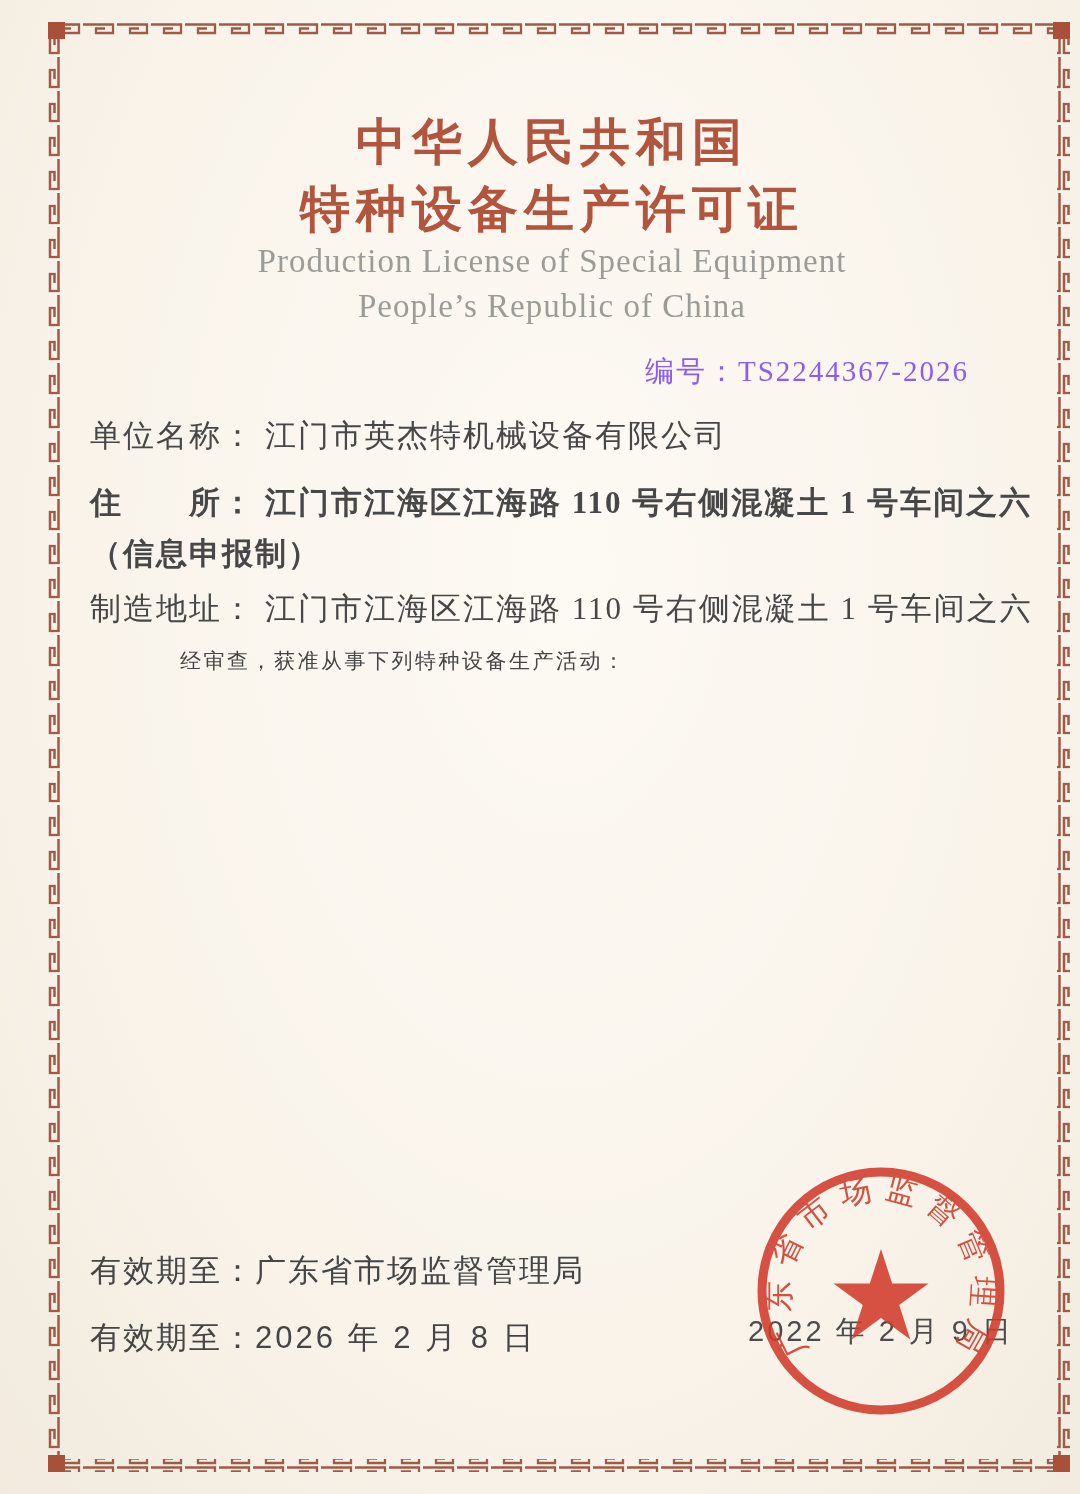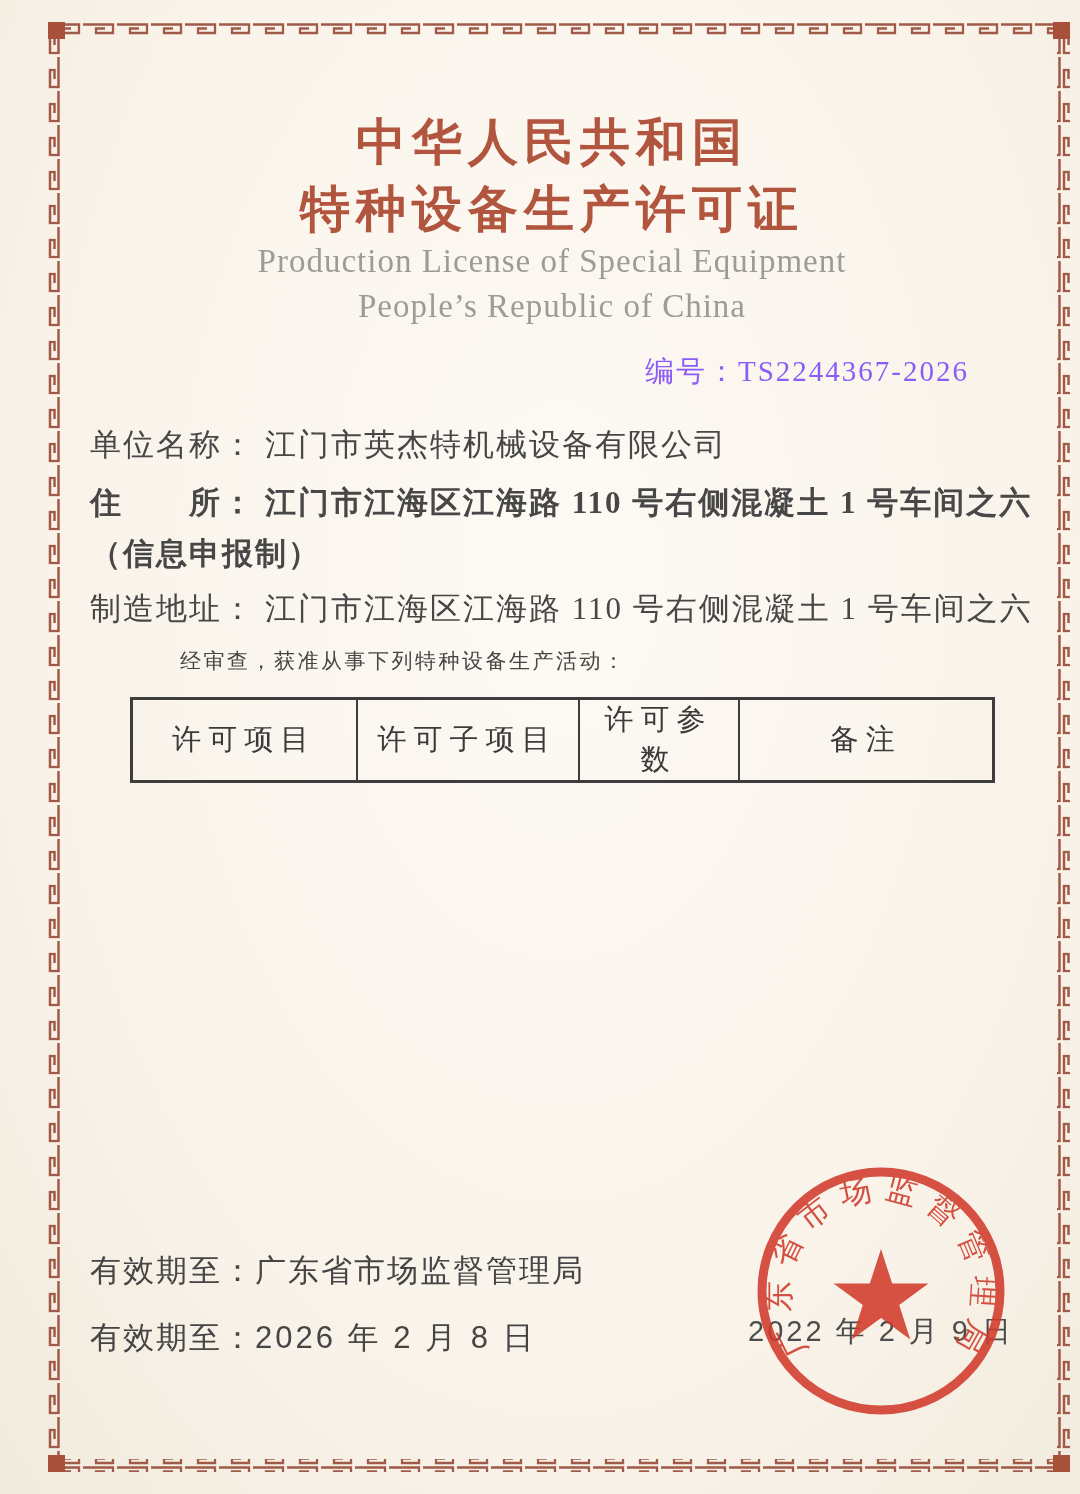--- a/index.html
+++ b/index.html
@@ -58,21 +58,21 @@
 
 <div class="abs title-cn" style="top:117px;">中华人民共和国</div>
 <div class="abs title-cn" style="top:184px;">特种设备生产许可证</div>
 <div class="abs title-en" style="top:245px;">Production License of Special Equipment</div>
 <div class="abs title-en" style="top:290px;">People’s Republic of China</div>
 
 <div class="abs licno" style="left:645px;top:352px;">
   <span>编号：</span><span>TS2244367-2026</span>
 </div>
 
-<div class="abs field" style="left:90px;top:410px;width:960px;margin-top:9px;">
+<div class="abs field" style="left:90px;top:410px;width:960px;">
   <span>单位名称：</span><span class="val">江门市英杰特机械设备有限公司</span>
 </div>
 
 <div class="abs field" style="left:90px;top:477px;width:962px;font-weight:bold;">
   <span>住　　所：</span><span class="val">江门市江海区江海路 110 号右侧混凝土 1 号车间之六（信息申报制）</span>
 </div>
 
 <div class="abs field" style="left:90px;top:583px;width:960px;">
   <span>制造地址：</span><span class="val">江门市江海区江海路 110 号右侧混凝土 1 号车间之六</span>
 </div>
@@ -80,26 +80,20 @@
 <div class="abs stmt" style="left:180px;top:647px;">经审查，获准从事下列特种设备生产活动：</div>
 
 <table class="lic abs" style="left:130px;top:697px;">
   <colgroup>
     <col style="width:225px;">
       <col style="width:222px;">
       <col style="width:160px;">
       <col style="width:255px;">
   </colgroup>
   <tbody>
-      <tr>
-    <th>许可项目</th>
-    <th>许可子项目</th>
-    <th>许可参数</th>
-    <th>备注</th>
-  </tr>
 </tbody>
   </table>
 
 <div class="abs footer-line" style="left:90px;top:1250px;">
   <span>有效期至：</span><span class="val">广东省市场监督管理局</span>
 </div>
 
 <div class="abs footer-line" style="left:90px;top:1317px;">
   <span>有效期至：</span><span class="val num-sans">2026 年 2 月 8 日</span>
 </div>

